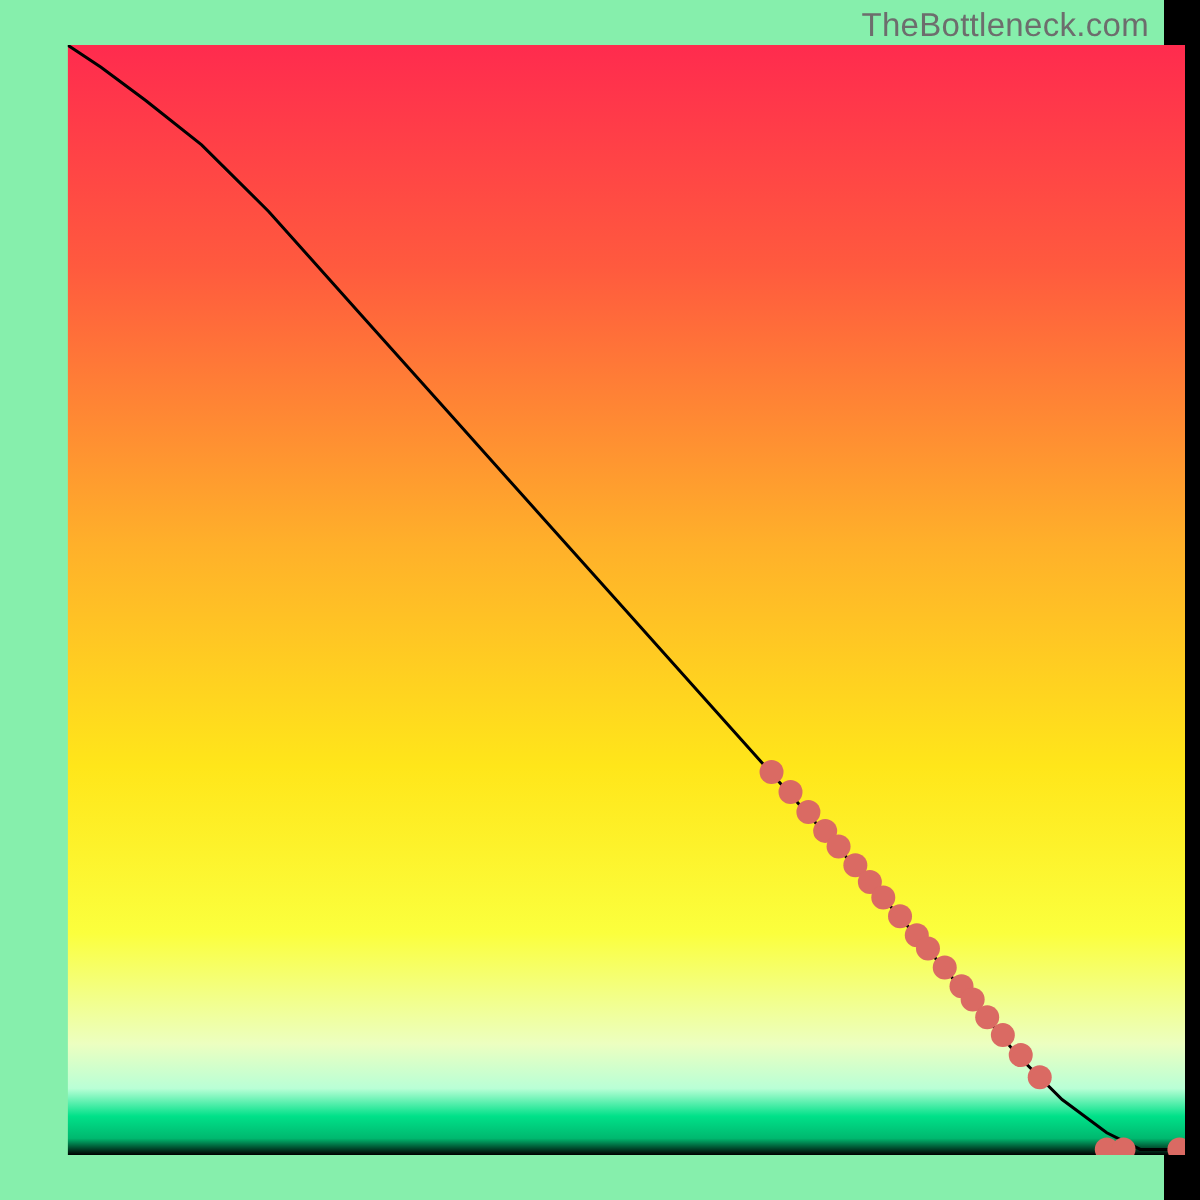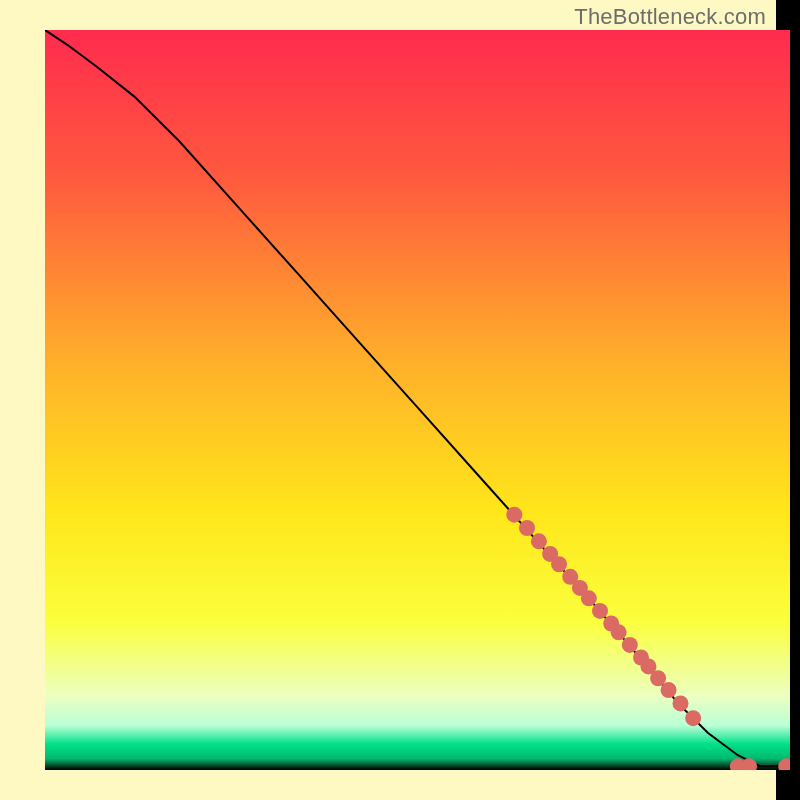--- a/index.html
+++ b/index.html
@@ -7,21 +7,21 @@
     padding: 0;
     width: 800px;
     height: 800px;
     background: #000;
     overflow: hidden;
   }
   .frame {
     position: relative;
     width: 776px;
     height: 800px;
-    background: #fef9c3;
+    background: #86efac;
   }
   .watermark {
     position: absolute;
     top: 4px;
     right: 10px;
     color: #6d6d6d;
     font-family: Arial, Helvetica, sans-serif;
     font-size: 22px;
     font-weight: 500;
     letter-spacing: 0.2px;

